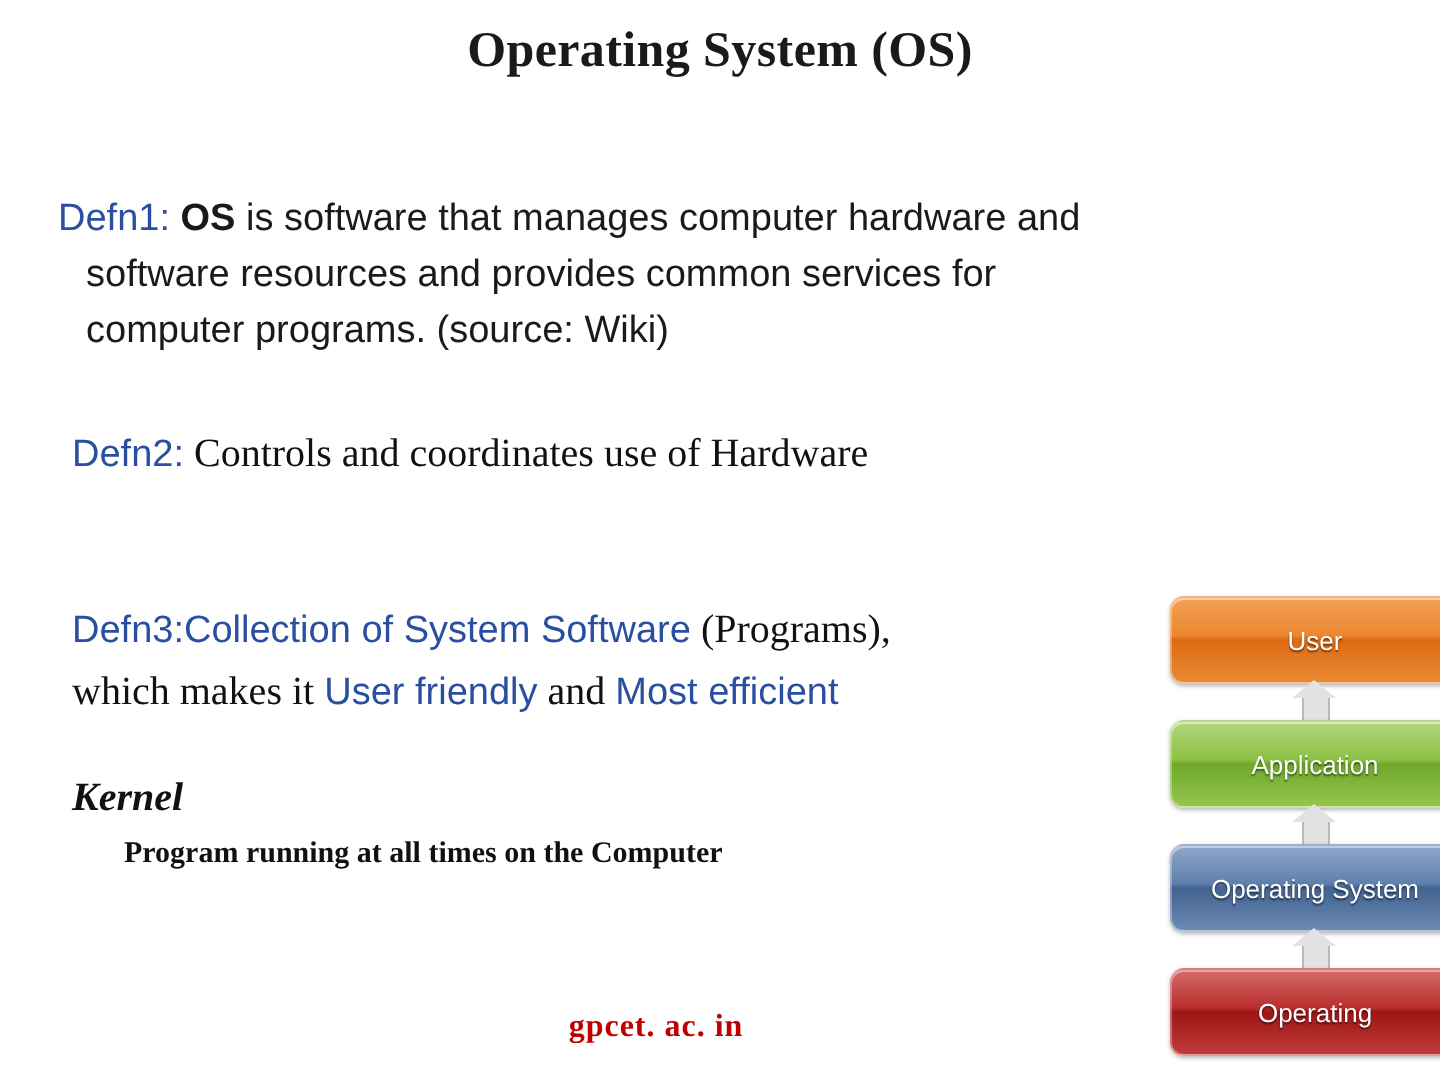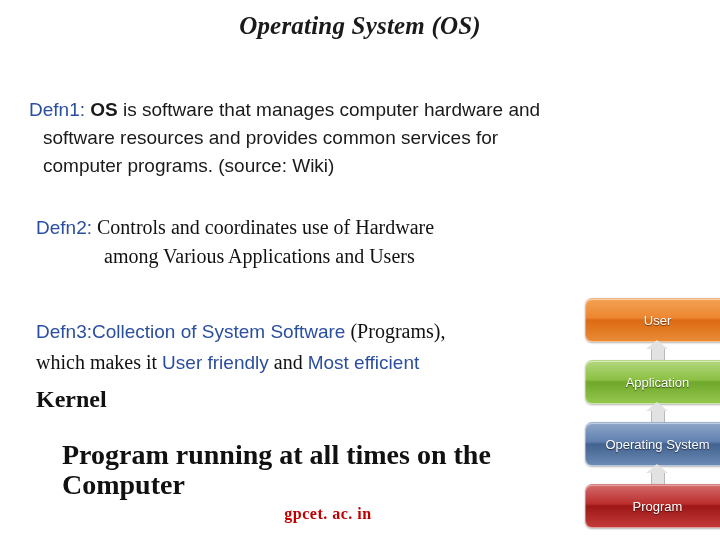--- a/index.html
+++ b/index.html
@@ -20,21 +20,20 @@
     height: 540px;
   }
   .title {
     position: absolute;
     top: 12px;
     left: 0;
     width: 720px;
     text-align: center;
     font-family: "Liberation Serif", serif;
     font-weight: bold;
-    font-style: italic;
     font-size: 25px;
     color: #1a1a1a;
     letter-spacing: 0.2px;
   }
 
   
   .defn1 {
     position: absolute;
     top: 96px;
     left: 29px;
@@ -89,21 +88,20 @@
   }
 
   
   .defn3 {
     position: absolute;
     top: 300px;
     left: 36px;
     width: 545px;
     font-size: 19px;
     line-height: 30px;
-    margin-top: 16px;
   }
   .defn3 .lbl {
     color: #2b4fa0;
   }
   .defn3 .ser {
     font-family: "Liberation Serif", serif;
     font-size: 20px;
     color: #111111;
   }
   .defn3 .serblue {
@@ -115,31 +113,31 @@
   
   .kernel {
     position: absolute;
     top: 386px;
     left: 36px;
     width: 560px;
     font-family: "Liberation Serif", serif;
     color: #111111;
   }
   .kernel .k-title {
-    font-size: 24px;
-    font-weight: bold;
+    font-size: 20px;
+    font-weight: bold;
+    font-style: italic;
     line-height: 26px;
   }
   .kernel .k-body {
     display: block;
     padding-left: 26px;
-    font-size: 28px;
+    font-size: 15px;
     font-weight: bold;
     line-height: 30px;
-    margin-top: 28px;
   }
 
   
   .footer {
     position: absolute;
     top: 505px;
     left: 0;
     width: 600px;
     text-align: center;
     font-family: "Liberation Serif", serif;
@@ -235,21 +233,20 @@
 
   <div class="defn1">
     <span class="lbl">Defn1:</span>
     <span class="os">OS</span><span> is software that manages computer hardware and</span>
     <span class="line2">software  resources  and  provides  common  services  for</span>
     <span class="body-ind">computer programs. (source: Wiki)</span>
   </div>
 
   <div class="defn2">
     <span class="lbl">Defn2:</span><span class="txt"> Controls and coordinates use of Hardware</span>
-    <span class="line-b">among Various Applications and Users</span>
   </div>
 
   <div class="defn3">
     <span class="lbl">Defn3:</span><span class="serblue">Collection of System Software</span><span class="ser"> (Programs),</span>
     <br>
     <span class="ser">which makes it </span><span class="serblue">User friendly</span><span class="ser"> and </span><span class="serblue">Most efficient</span>
   </div>
 
   <div class="kernel">
     <span class="k-title">Kernel</span>
@@ -265,17 +262,17 @@
     <div class="arrow arr1"></div>
     <div class="layer l-app">
       <span>Application</span>
     </div>
     <div class="arrow arr2"></div>
     <div class="layer l-os">
       <span>Operating System</span>
     </div>
     <div class="arrow arr3"></div>
     <div class="layer l-hw">
-      <span>Program</span>
+      <span>Operating</span>
     </div>
   </div>
 
 </div>
 
 </body></html>

